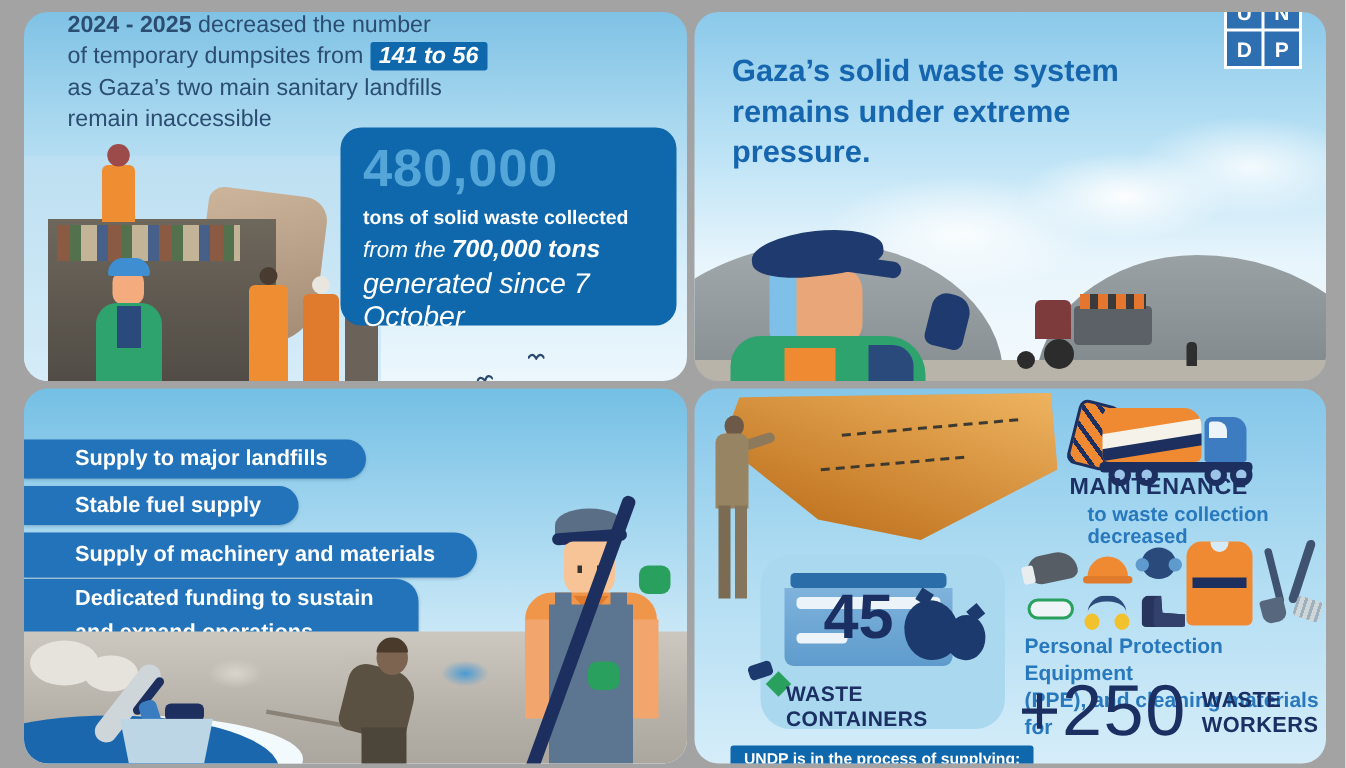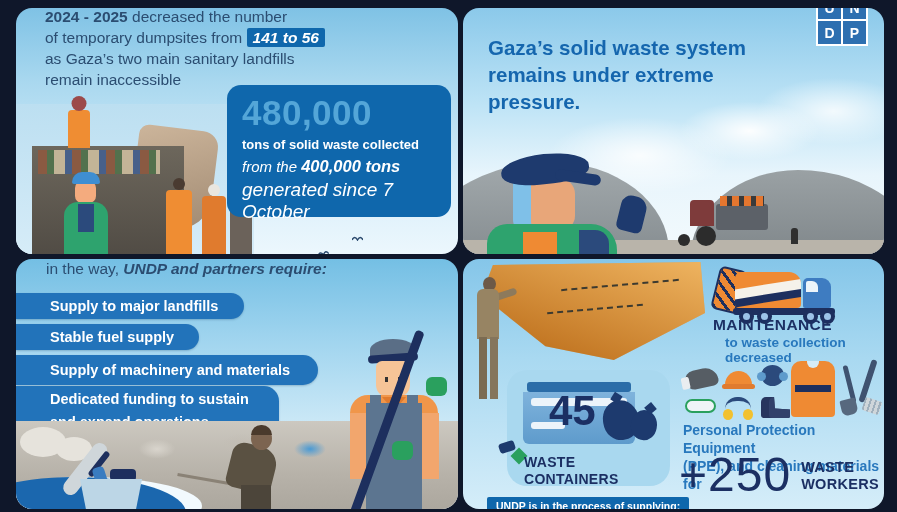--- a/index.html
+++ b/index.html
@@ -1,18 +1,18 @@
 <!DOCTYPE html>
 <html><head>
 <meta charset="utf-8">
 <style>
   *{margin:0;padding:0;box-sizing:border-box}
   html,body{width:897px;height:512px;background:#fff;overflow:hidden;
     font-family:"Liberation Sans",sans-serif}
-  .canvas{position:relative;width:897px;height:512px;background:#0f172a}
+  .canvas{position:relative;width:897px;height:512px;background:#a3a3a3}
   .abs{position:absolute}
   .panel{position:absolute;overflow:hidden;border-radius:16px}
   .panel-tl{left:16px;top:8px;width:442px;height:246px;
     background:linear-gradient(180deg,#7fc2e5 0%,#a9d8ef 30%,#d8eefa 70%,#ecf7fd 100%)}
   .panel-tr{left:463px;top:8px;width:421px;height:246px;
     background:linear-gradient(180deg,#8bc9ea 0%,#bfe4f6 40%,#e8f5fc 68%,#f3fafd 100%)}
   .panel-tr::before{content:"";position:absolute;inset:0;
     background:radial-gradient(100px 42px at 68% 50%,rgba(255,255,255,.95),transparent 70%),
                radial-gradient(130px 55px at 42% 60%,rgba(255,255,255,.85),transparent 70%),
                radial-gradient(110px 48px at 88% 42%,rgba(255,255,255,.8),transparent 70%)}
@@ -250,21 +250,21 @@
         <i class="face"></i>
         <i class="cap"></i>
         <i class="vest"></i>
         <i class="shirt"></i>
       </div>
     </div>
 
     <div class="tl-stat">
       <div class="stat-value">480,000</div>
       <div class="stat-l1">tons of solid waste collected</div>
-      <div class="stat-l2"><span>from the </span><span class="b">400,000 tons</span></div>
+      <div class="stat-l2"><span>from the </span><span class="b">700,000 tons</span></div>
       <div class="stat-l3">generated since 7 October</div>
     </div>
 
     <span class="bird" style="left:336px;top:219px"><svg width="11" height="6" viewBox="0 0 11 6">
           <path d="M0 5 Q2.7 0 5.5 5 Q8.3 0 11 5" stroke="#2c4a6e" fill="none" stroke-width="1.5"></path>
         </svg></span>
     <span class="bird" style="left:300px;top:234px;transform:rotate(-12deg)"><svg width="11" height="6" viewBox="0 0 11 6">
           <path d="M0 5 Q2.7 0 5.5 5 Q8.3 0 11 5" stroke="#2c4a6e" fill="none" stroke-width="1.5"></path>
         </svg></span>
     <span class="bird" style="left:379px;top:238px;transform:rotate(8deg)"><svg width="11" height="6" viewBox="0 0 11 6">
@@ -304,23 +304,20 @@
       <i class="cap abs"></i>
       <i class="brim abs"></i>
       <i class="vest abs"></i>
       <i class="chest abs"></i>
       <i class="shirt abs"></i>
       <i class="thumb abs"></i>
     </div>
   </section>
 
   <section class="panel panel-bl">
-    <div class="bl-intro">
-      <span>in the way, </span><em>UNDP and partners require:</em>
-    </div>
     <div class="pill pill1">Supply to major landfills</div>
     <div class="pill pill2">Stable fuel supply</div>
     <div class="pill pill3">Supply of machinery and materials</div>
     <div class="pill pill4">Dedicated funding to sustain and expand operations</div>
 
     <div class="bl-photo">
       <i class="sack sack1"></i>
       <i class="sack sack2"></i>
       <i class="rubble"></i>
     </div>

